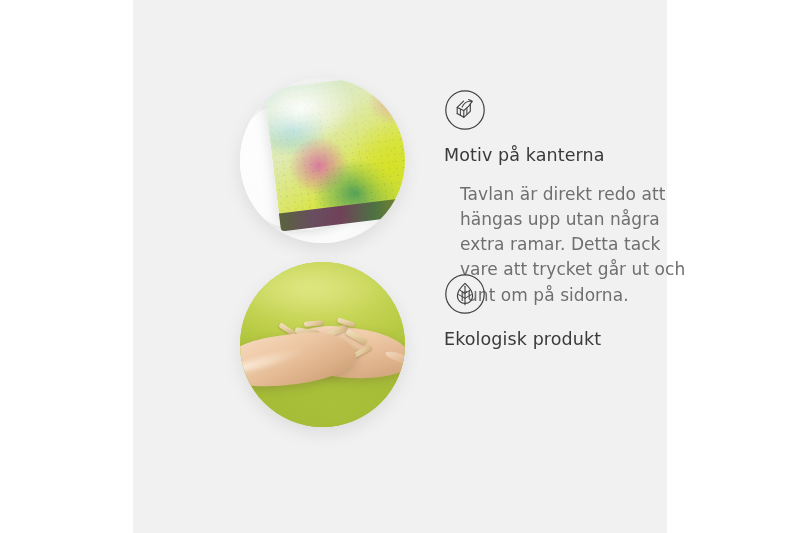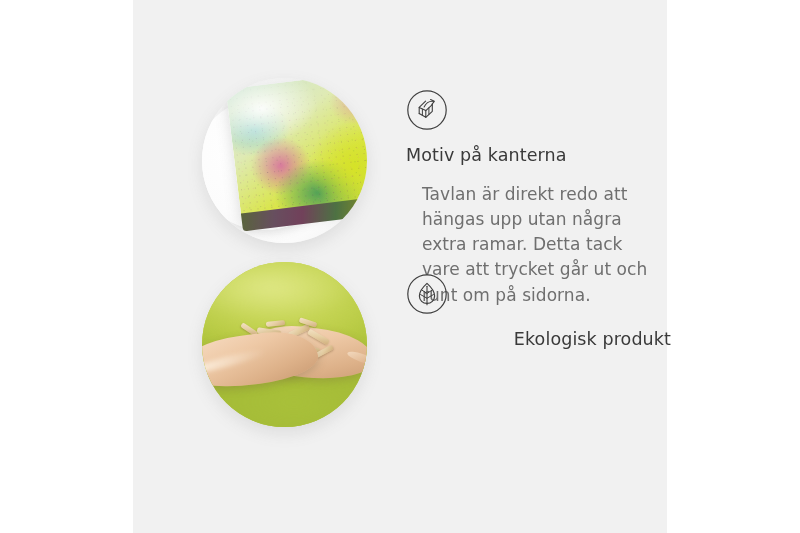--- a/index.html
+++ b/index.html
@@ -29,23 +29,24 @@
     width: 534px;
     height: 533px;
     background: #f1f1f1;
   }
 
   
   .feature {
     position: absolute;
     display: flex;
     align-items: flex-start;
+    padding-left: 38px;
   }
   .feature-1 { left: 0px;  top: 78px; }
-  .feature-2 { left: 0px;  top: 262px; text-align: right; }
+  .feature-2 { left: 0px;  top: 262px; }
 
   
   .media {
     position: relative;
     width: 165px;
     height: 165px;
     flex: 0 0 165px;
     margin-left: 69px;
   }
   .media-circle {

